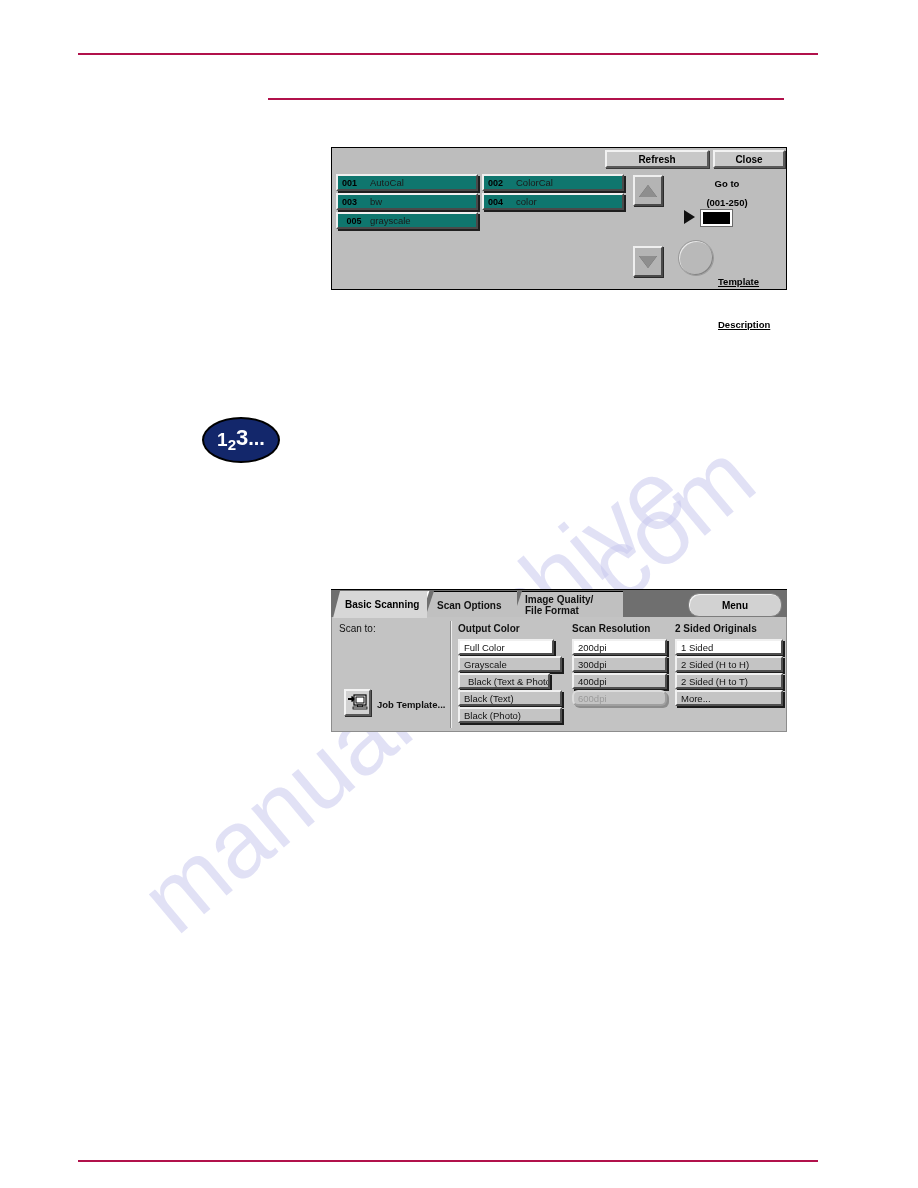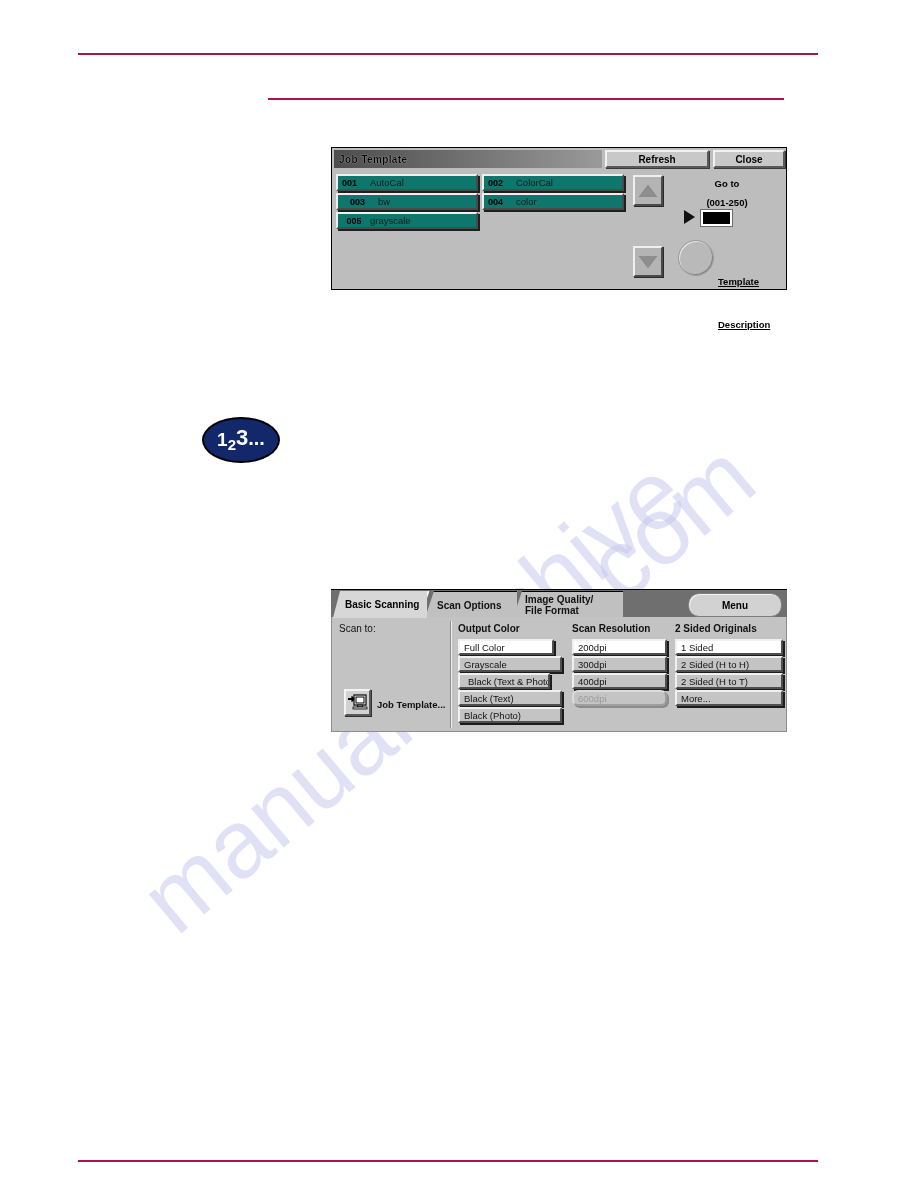--- a/index.html
+++ b/index.html
@@ -282,36 +282,33 @@
   <div class="wm-text" id="wm1">manualsarchive</div>
   <div class="wm-text" id="wm2">.com</div>
 </div>
 
 <div class="rule" id="rule-top"></div>
 <div class="rule" id="rule-sub"></div>
 <div class="rule" id="rule-bottom"></div>
 
 <div id="job-template-panel">
 
-  <div id="jt-titlebar">
-    <span class="jt-title">Job Template</span>
-  </div>
 
   <div class="jt-topbtn" id="jt-refresh">Refresh</div>
   <div class="jt-topbtn" id="jt-close">Close</div>
 
   <div class="tpl-btn" style="left:4px;top:26px;width:142px;">
     <span class="tpl-num">001</span>
     <span class="tpl-name">AutoCal</span>
   </div>
   <div class="tpl-btn" style="left:150px;top:26px;width:142px;">
     <span class="tpl-num">002</span>
     <span class="tpl-name">ColorCal</span>
   </div>
-  <div class="tpl-btn" style="left:4px;top:45px;width:142px;padding-left:8px;">
+  <div class="tpl-btn" style="left:4px;top:45px;width:142px;">
     <span class="tpl-num">003</span>
     <span class="tpl-name">bw</span>
   </div>
   <div class="tpl-btn" style="left:150px;top:45px;width:142px;">
     <span class="tpl-num">004</span>
     <span class="tpl-name">color</span>
   </div>
   <div class="tpl-btn" style="left:4px;top:64px;width:142px;text-align:center;">
     <span class="tpl-num">005</span>
     <span class="tpl-name">grayscale</span>

